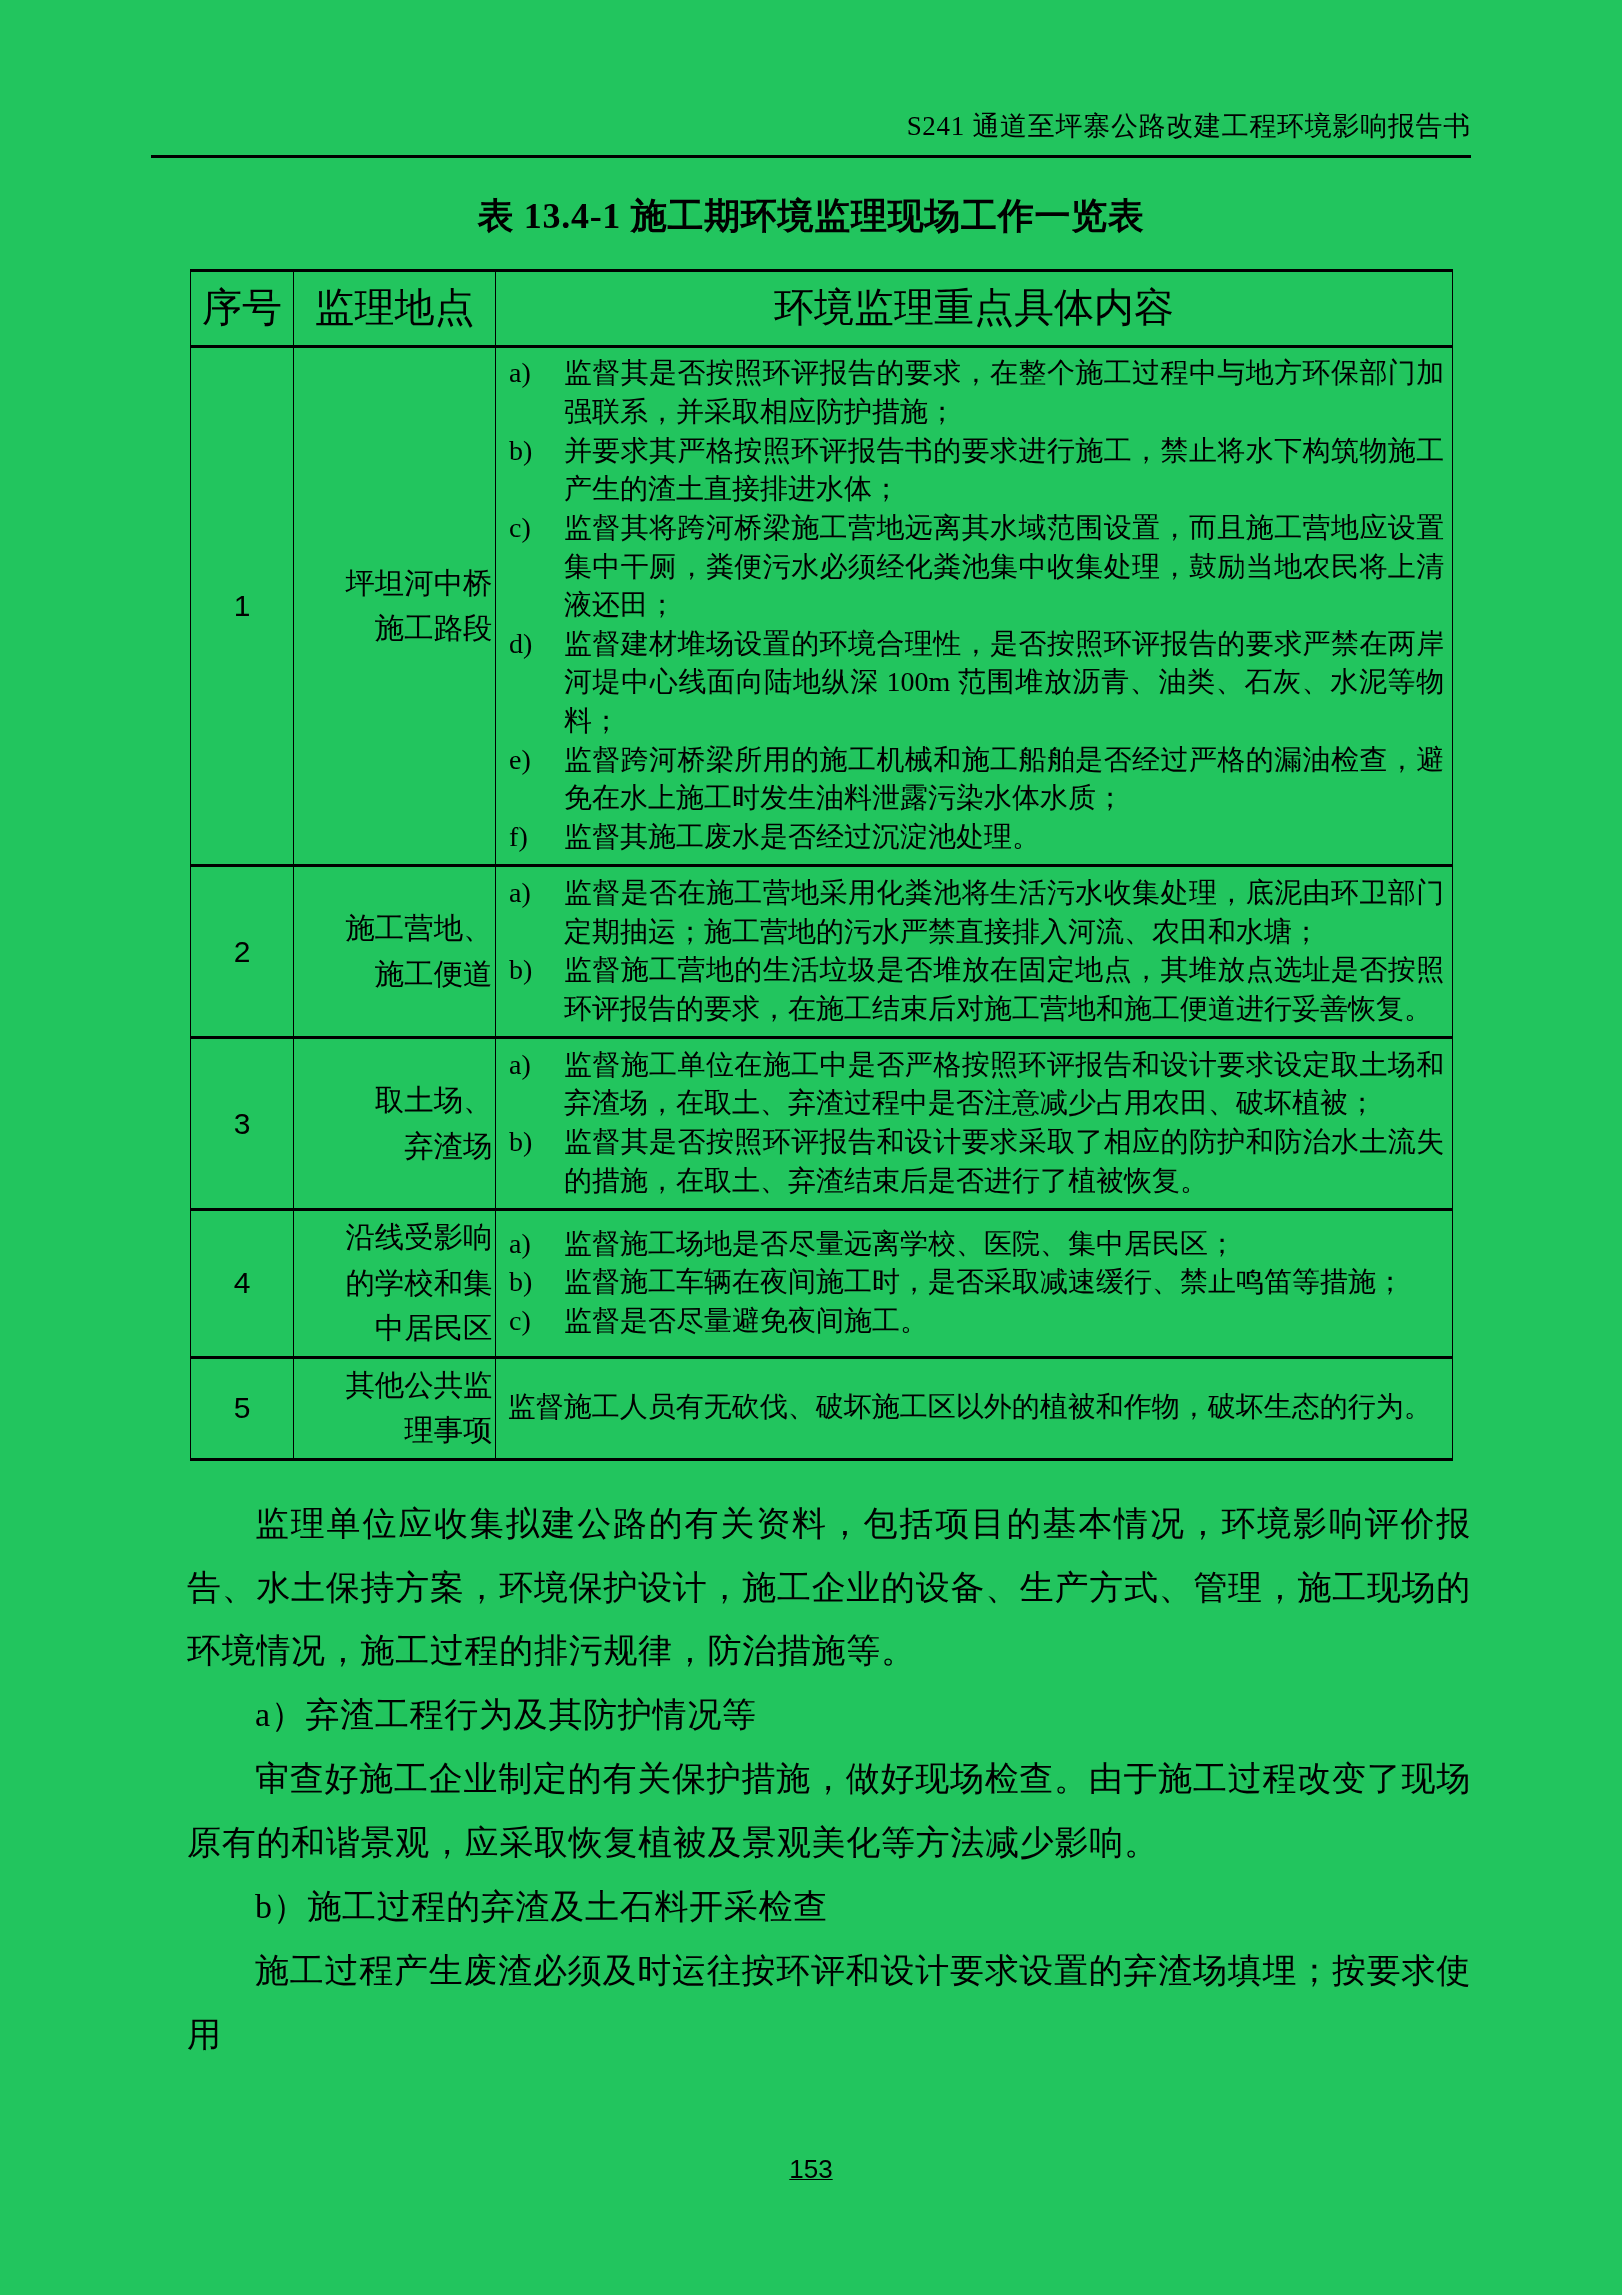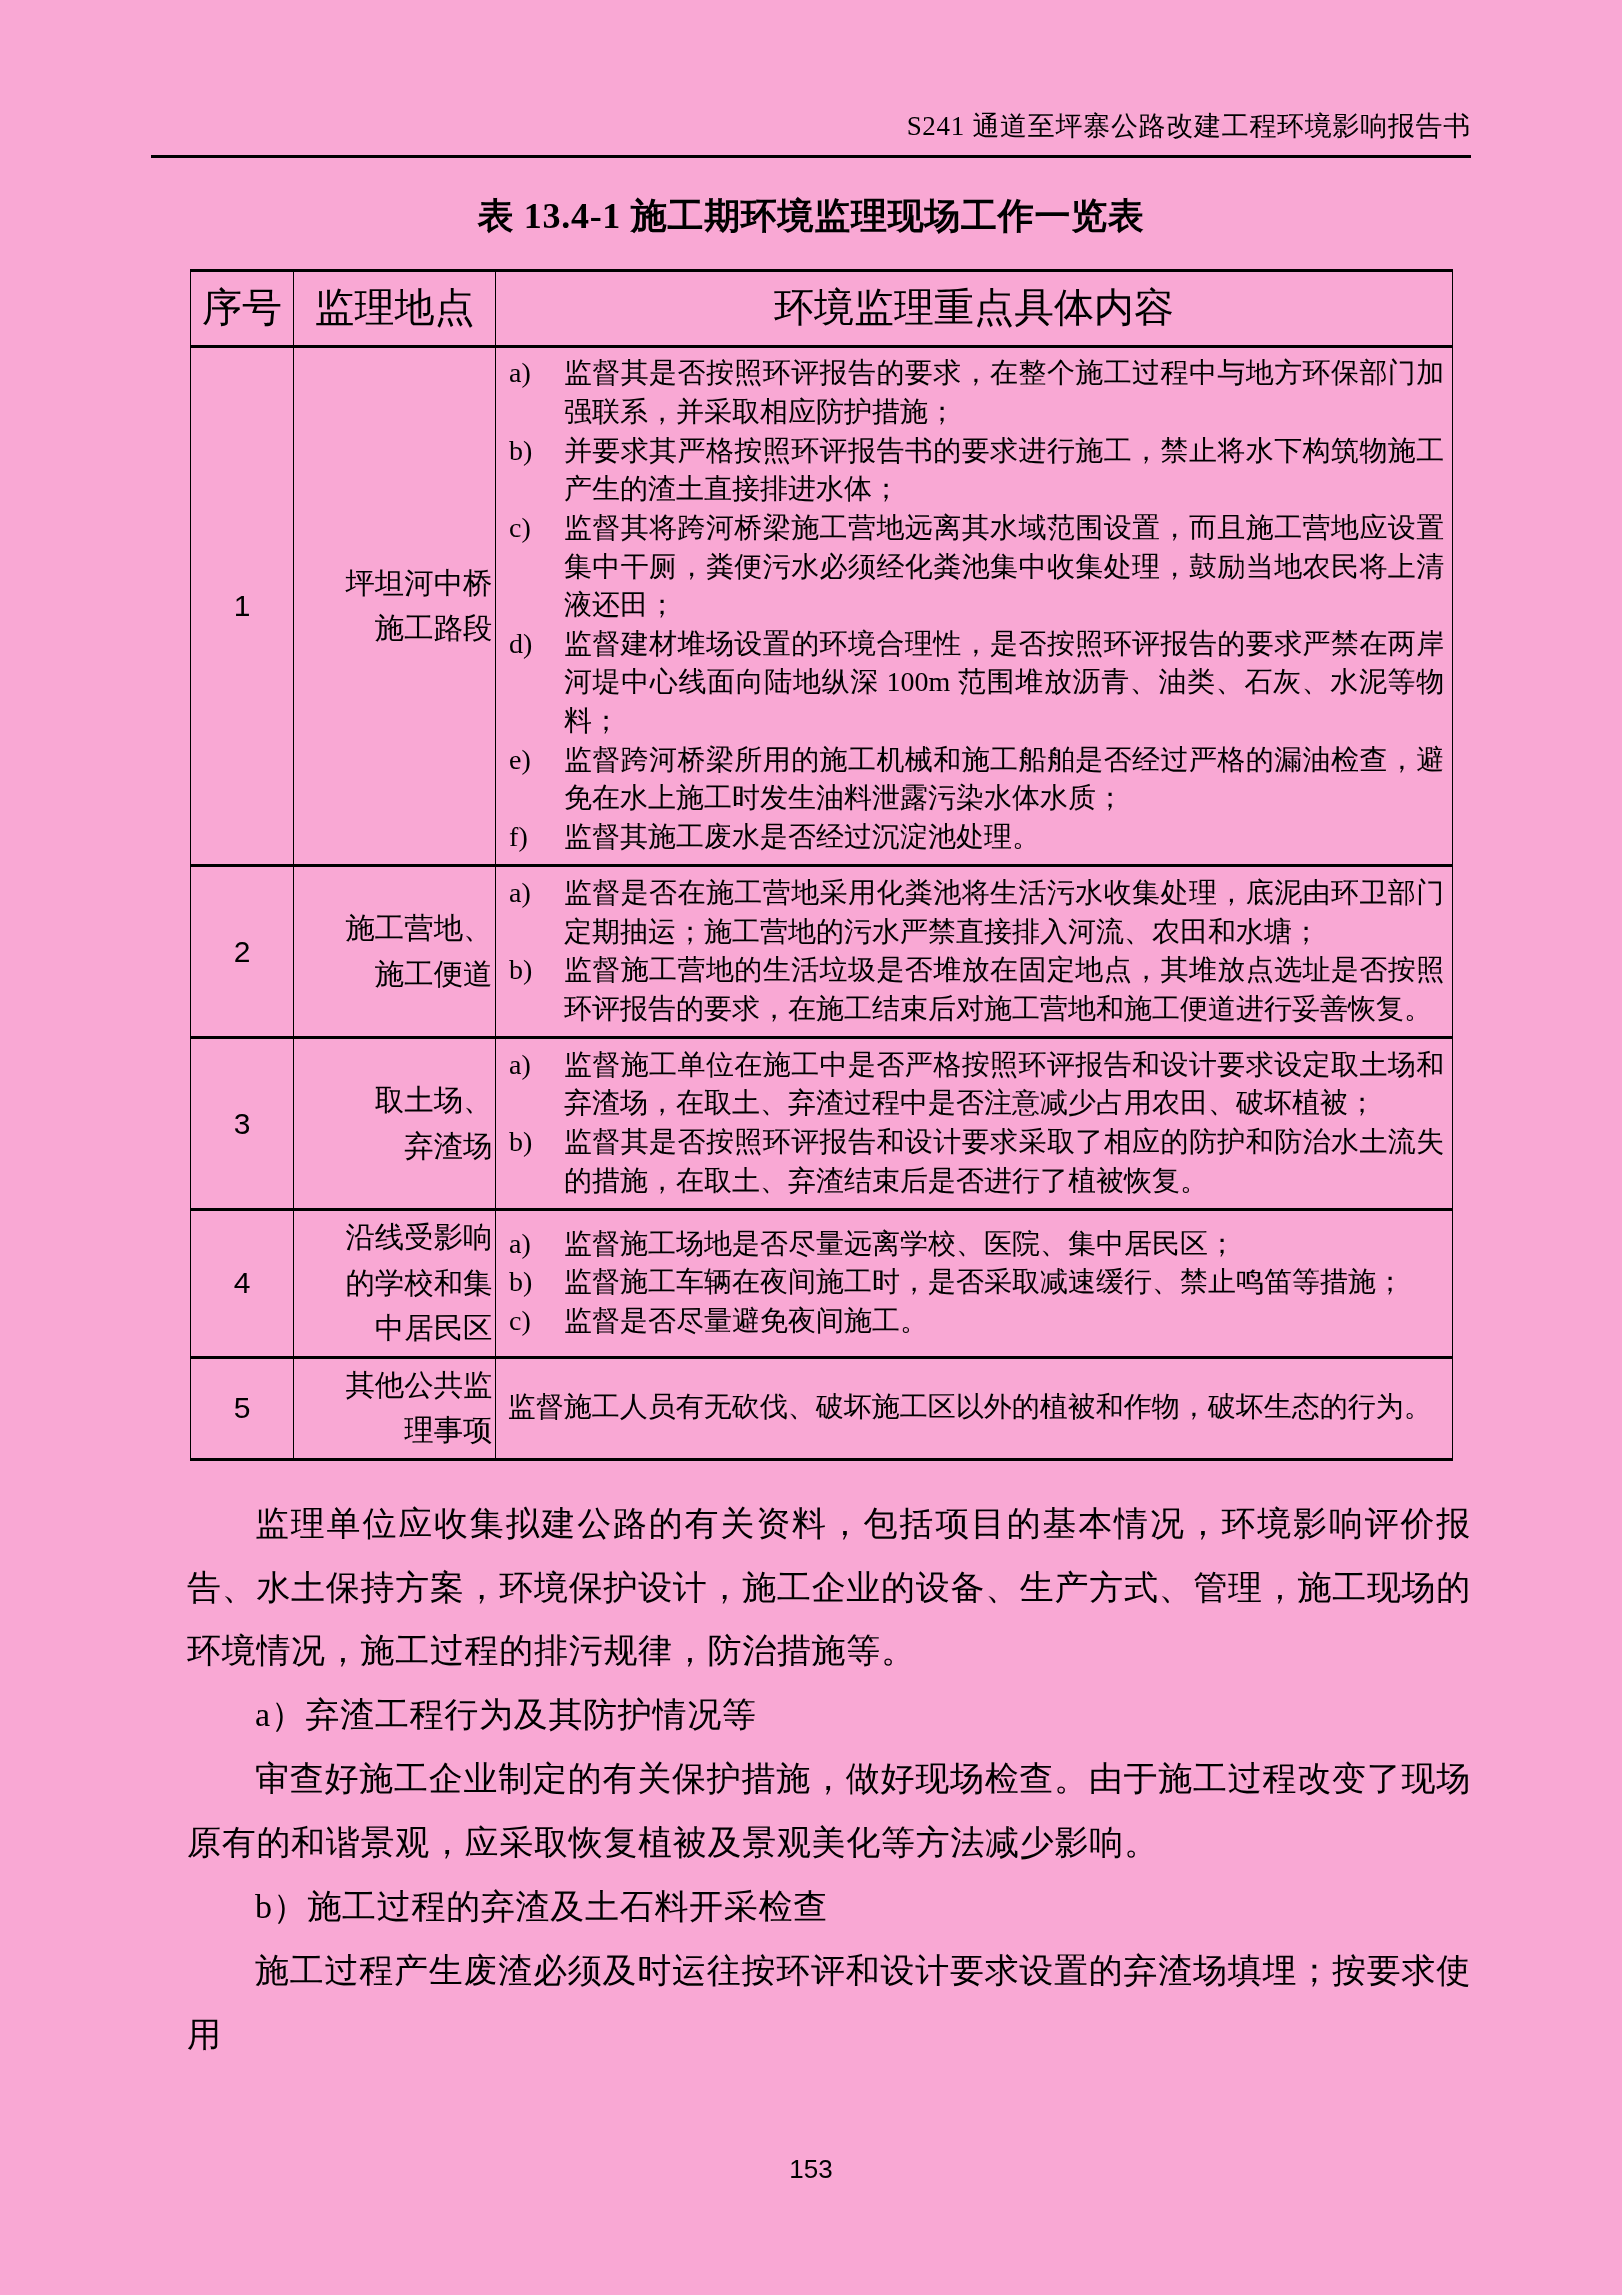--- a/index.html
+++ b/index.html
@@ -6,21 +6,21 @@
   html, body { background: #ffffff; }
   body {
     width: 1622px; height: 2295px;
     color: #000;
     font-family: "Liberation Serif", "DejaVu Serif", serif;
   }
   .page {
     position: relative;
     width: 1622px; height: 2295px;
     padding: 110px 151px 0 151px;
-    background: #f9a8d4;
+    background: #22c55e;
     overflow: hidden;
   }
   
   .doc-header { text-align: right; }
   .doc-header .header-text {
     font-size: 27px;
     letter-spacing: 0.7px;
     line-height: 1.2;
     padding-bottom: 13px;
   }
@@ -86,20 +86,21 @@
     text-indent: 2em;
     letter-spacing: 0.7px;
     margin-left: 36px;
   }
   
   .page-footer {
     position: absolute;
     left: 0; bottom: 110px;
     width: 100%;
     text-align: center;
+    text-decoration: underline;
   }
   .page-footer .page-number {
     font-size: 26px;
     font-family: "Liberation Sans", "DejaVu Sans", sans-serif;
   }
 </style>
 </head>
 <body>
 
 <div class="page">

